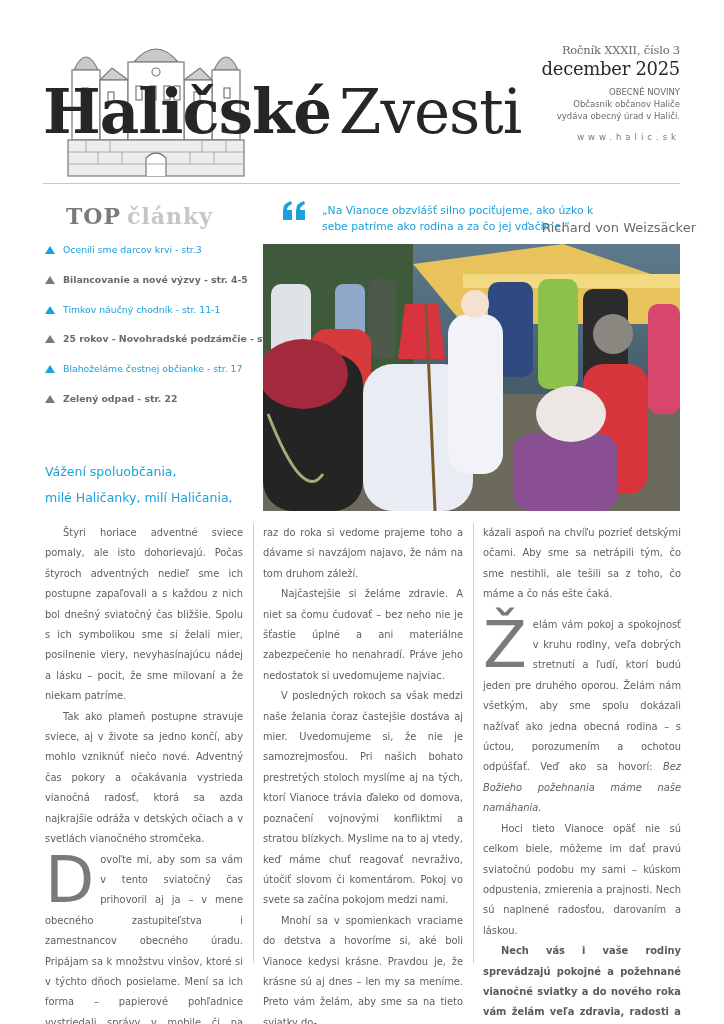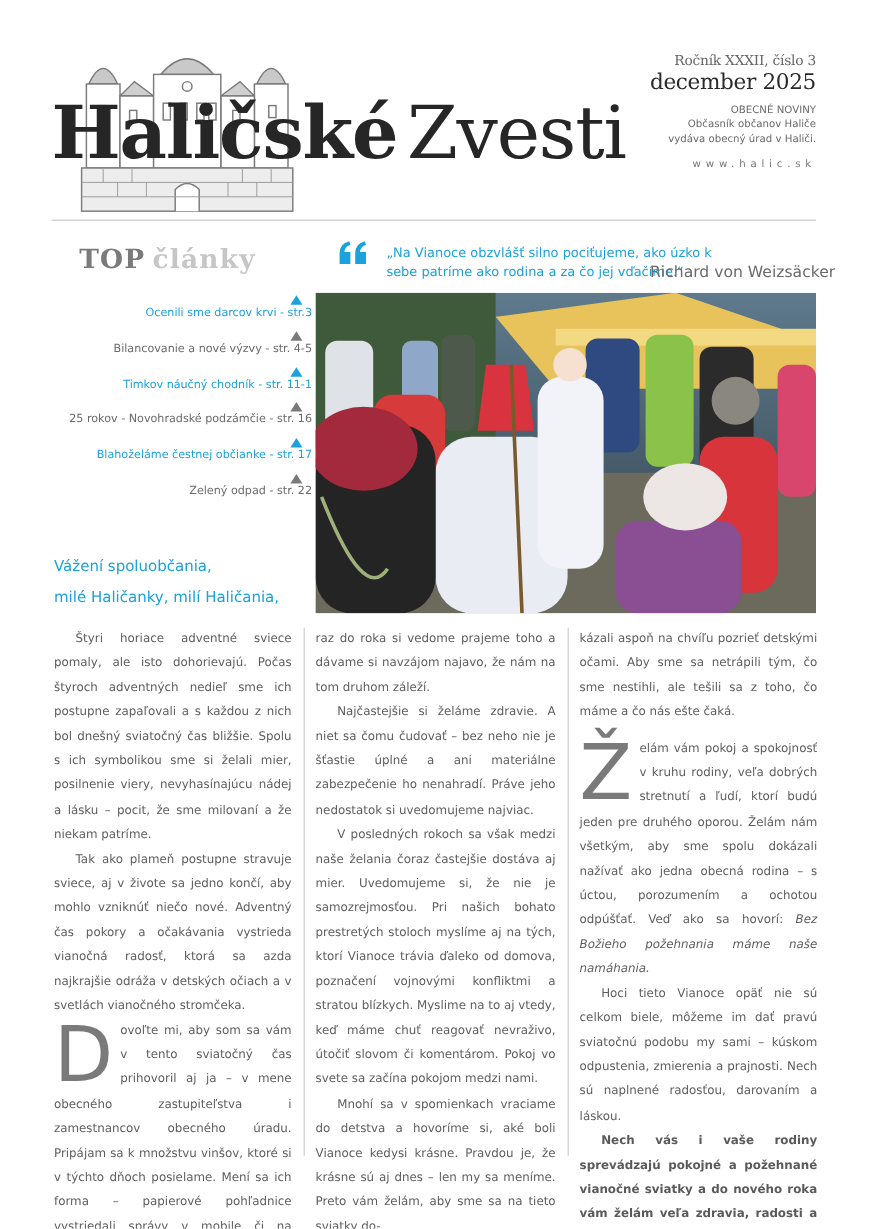--- a/index.html
+++ b/index.html
@@ -21,26 +21,26 @@
   .issue-web { font-size: 8.5px; color: #777; letter-spacing: 4px; margin-top: 10px; }
 
   .header-rule { left: 43px; top: 183px; width: 637px; height: 1px; background: #c8c8c8; }
 
   
   .top-heading { left: 45px; top: 202px; font-family: "DejaVu Serif", serif; font-weight: bold;
          font-size: 22px; letter-spacing: 1px; line-height: 28px; margin-left: 21px; }
   .top-heading .w1 { color: #7a7a7a; }
   .top-heading .w2 { color: #c6c6c6; margin-left: 6px; }
   .toc { left: 45px; top: 243px; width: 215px; margin: 0; padding: 0; list-style: none; }
-  .toc li { height: 29.8px; display: flex; align-items: flex-end; font-size: 9.3px; line-height: 14px; white-space: nowrap; flex-direction: column; }
+  .toc li { height: 29.8px; display: flex; align-items: flex-start; font-size: 9.3px; line-height: 14px; white-space: nowrap; }
   .toc .tri { width: 0; height: 0; border-left: 5px solid transparent; border-right: 5px solid transparent;
          border-bottom: 8px solid #7a7a7a; margin-right: 8px; margin-top: 3px; flex: none; }
   .toc li.hl { color: #1ba1db; }
   .toc li.hl .tri { border-bottom-color: #1ba1db; }
-  .toc li.nm { color: #6a6a6a; }
+  .toc li.nm { color: #6a6a6a; font-weight: bold; }
 
   
   .quote-icon { left: 282px; top: 200px; width: 24px; height: 20px; }
   .quote-text { left: 322px; top: 203px; width: 300px; font-size: 10.8px; line-height: 16px; color: #1ba1db; }
   .quote-author { right: 28px; top: 220px; font-size: 13px; color: #6a6a6a; }
 
   
   .photo { left: 263px; top: 244px; width: 417px; height: 267px; overflow: hidden; }
 
   

